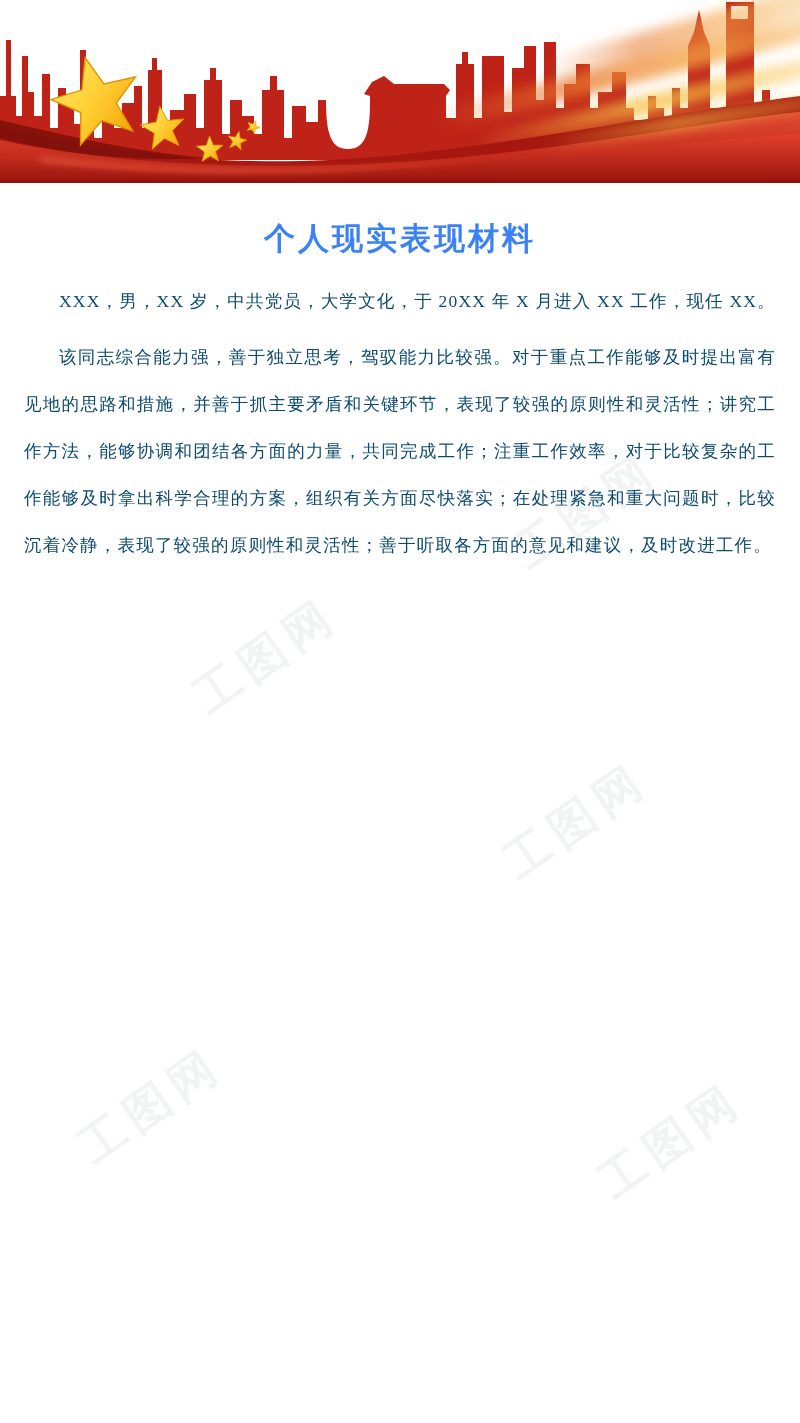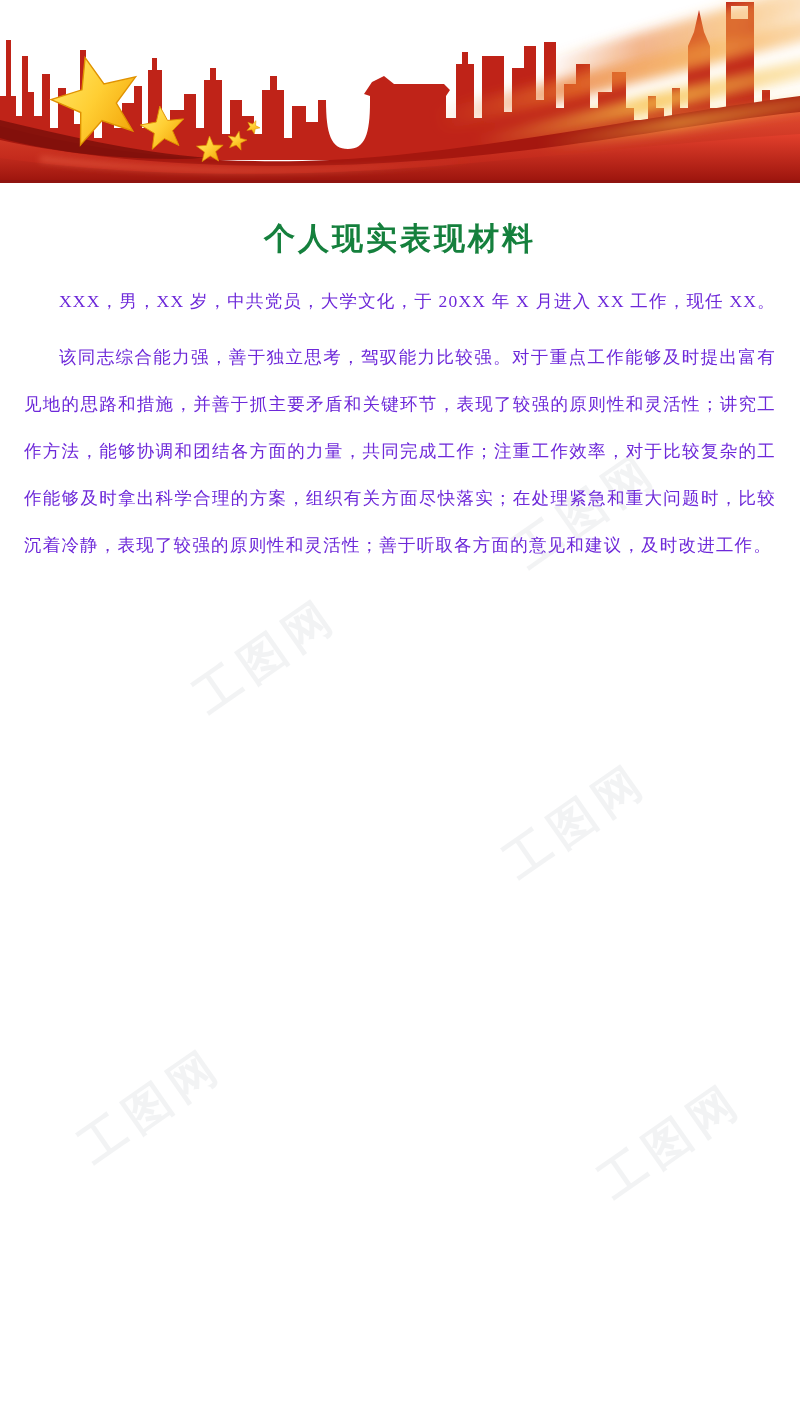--- a/index.html
+++ b/index.html
@@ -19,28 +19,28 @@
     padding:0 24px;
     z-index:2;
   }
   .doc-title{
     margin:218px 0 18px 0;
     text-align:center;
     font-size:31px;
     line-height:42px;
     font-weight:700;
     letter-spacing:3px;
-    color:#15803d;
+    color:#3b82f6;
   }
   .doc p{
     margin:0 0 9px 0;
     font-size:17.5px;
     line-height:47px;
     letter-spacing:1.2px;
-    color:#6d28d9;
+    color:#0c4a6e;
     text-align:justify;
     text-indent:2em;
   }
   .wm-layer{
     position:absolute;top:0;left:0;width:800px;height:1423px;
     pointer-events:none;z-index:1;overflow:hidden;
   }
   .wm{
     position:absolute;
     font-size:46px;

